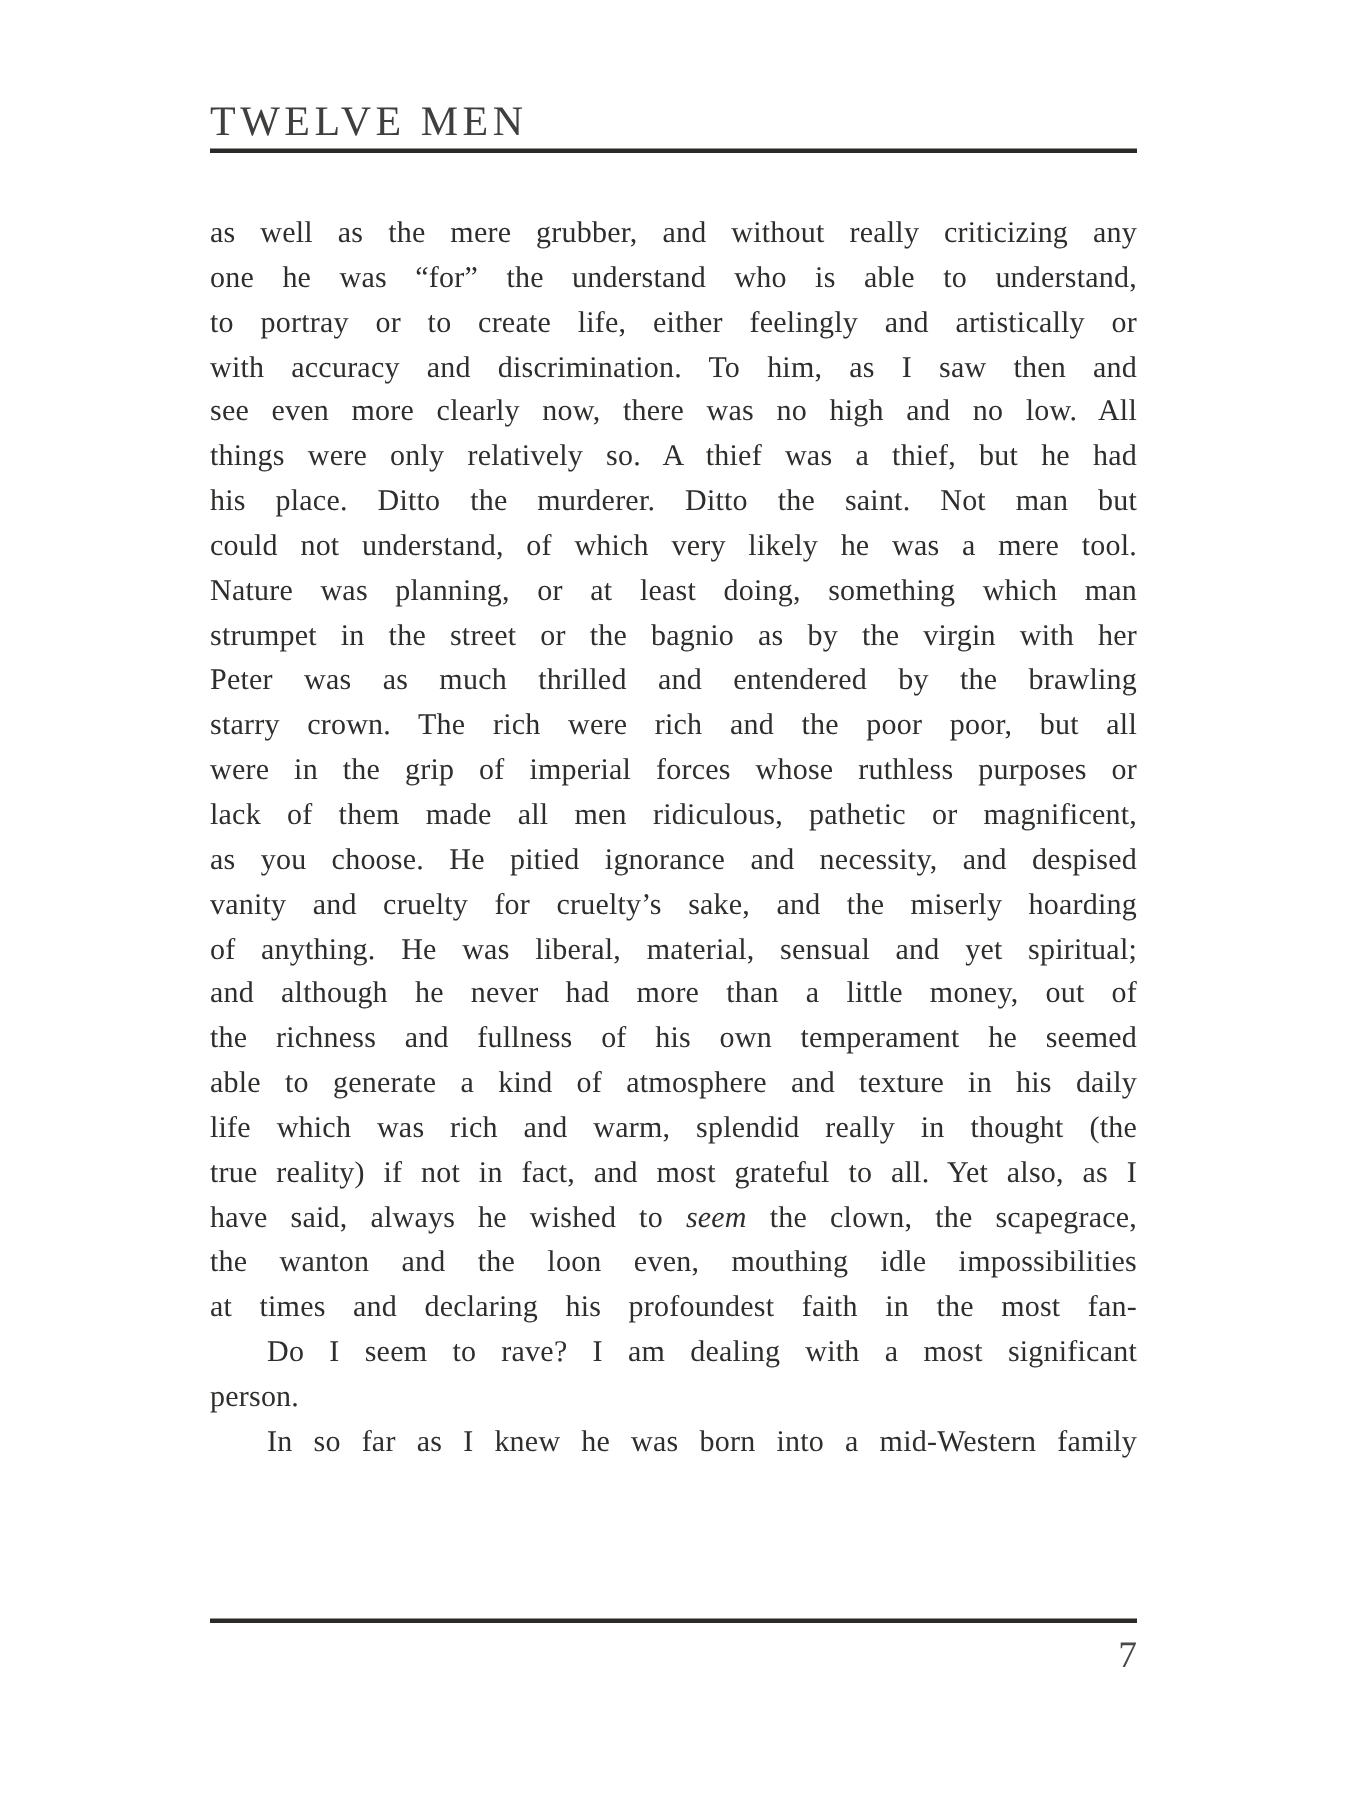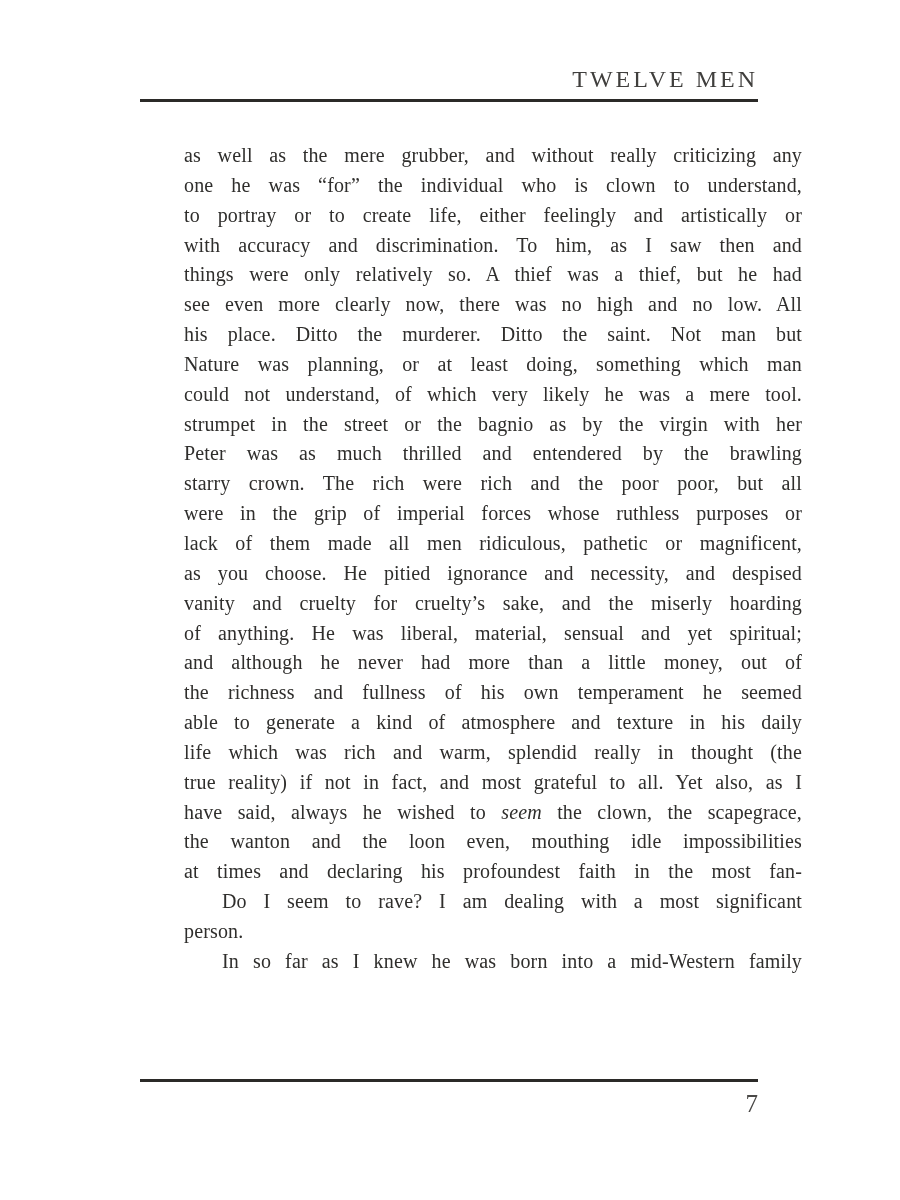--- a/index.html
+++ b/index.html
@@ -12,22 +12,21 @@
     font-family: "Liberation Serif", serif;
     color: #2f2e2c;
     overflow: hidden;
   }
 
   .running-header {
     position: absolute;
     left: 140px;
     top: 66px;
     width: 618px;
-    text-align: right;
-    font-size: 24px;
+    font-size: 28px;
     letter-spacing: 3px;
     color: #403f3d;
     white-space: nowrap;
   }
 
   .rule {
     position: absolute;
     left: 140px;
     width: 618px;
     height: 2.5px;
@@ -37,21 +36,20 @@
   .rule.footer-rule { top: 1079px; }
 
   .body-text {
     position: absolute;
     left: 140px;
     top: 141px;
     width: 618px;
     font-size: 20px;
     line-height: 29.85px;
     letter-spacing: 0.15px;
-    margin-left: 44px;
   }
 
   .line {
     text-align: justify;
     text-align-last: justify;
     height: 29.85px;
     overflow: hidden;
   }
   .line.para-end { text-align-last: left; }
   .line.indent { text-indent: 38px; }
@@ -71,28 +69,28 @@
 <body>
 
 <div class="page">
 
   <div class="running-header">TWELVE MEN</div>
 
   <div class="rule header-rule"></div>
 
   <div class="body-text">
       <div class="line"><span>as well as the mere grubber, and without really criticizing any</span></div>
-      <div class="line"><span>one he was “for” the individual who is clown to understand,</span></div>
+      <div class="line"><span>one he was “for” the understand who is able to understand,</span></div>
       <div class="line"><span>to portray or to create life, either feelingly and artistically or</span></div>
       <div class="line"><span>with accuracy and discrimination. To him, as I saw then and</span></div>
+      <div class="line"><span>see even more clearly now, there was no high and no low. All</span></div>
       <div class="line"><span>things were only relatively so. A thief was a thief, but he had</span></div>
-      <div class="line"><span>see even more clearly now, there was no high and no low. All</span></div>
       <div class="line"><span>his place. Ditto the murderer. Ditto the saint. Not man but</span></div>
+      <div class="line"><span>could not understand, of which very likely he was a mere tool.</span></div>
       <div class="line"><span>Nature was planning, or at least doing, something which man</span></div>
-      <div class="line"><span>could not understand, of which very likely he was a mere tool.</span></div>
       <div class="line"><span>strumpet in the street or the bagnio as by the virgin with her</span></div>
       <div class="line"><span>Peter was as much thrilled and entendered by the brawling</span></div>
       <div class="line"><span>starry crown. The rich were rich and the poor poor, but all</span></div>
       <div class="line"><span>were in the grip of imperial forces whose ruthless purposes or</span></div>
       <div class="line"><span>lack of them made all men ridiculous, pathetic or magnificent,</span></div>
       <div class="line"><span>as you choose. He pitied ignorance and necessity, and despised</span></div>
       <div class="line"><span>vanity and cruelty for cruelty’s sake, and the miserly hoarding</span></div>
       <div class="line"><span>of anything. He was liberal, material, sensual and yet spiritual;</span></div>
       <div class="line"><span>and although he never had more than a little money, out of</span></div>
       <div class="line"><span>the richness and fullness of his own temperament he seemed</span></div>

